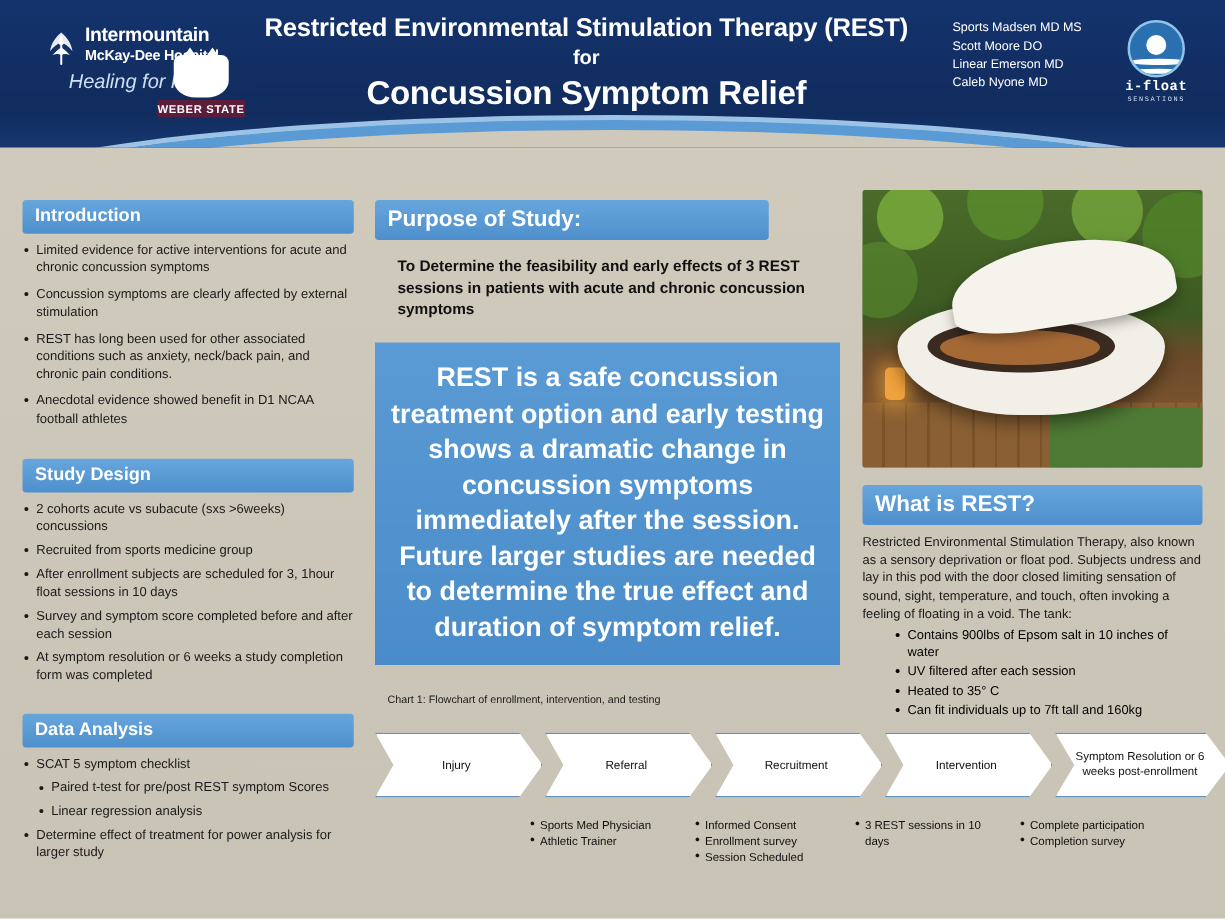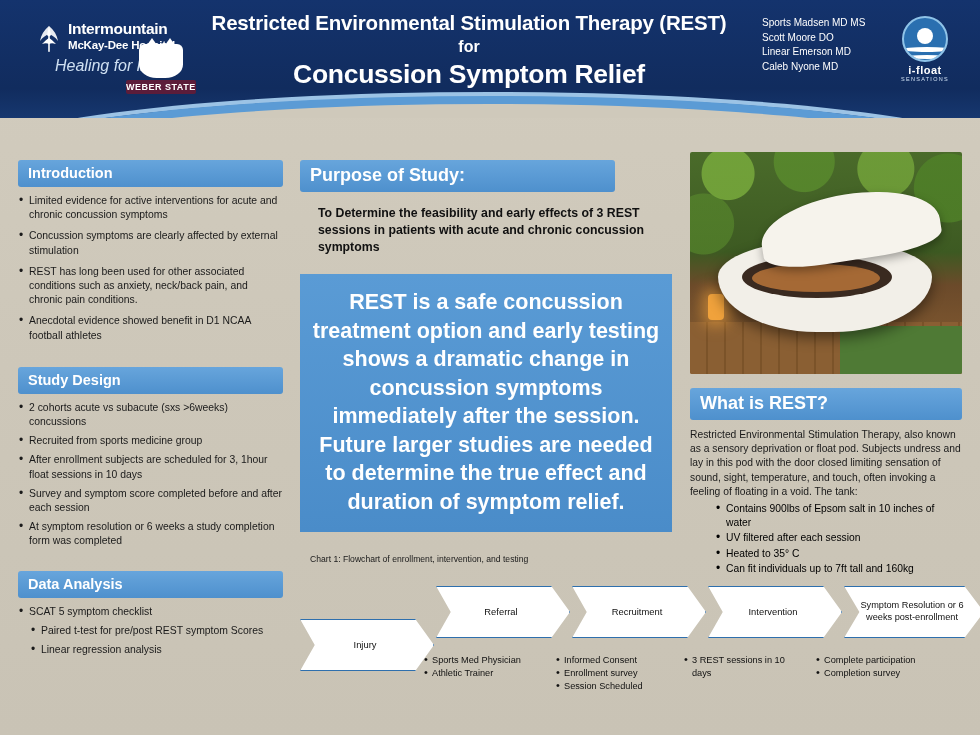--- a/index.html
+++ b/index.html
@@ -98,21 +98,21 @@
   }
   .weber-band {
     margin-top: 2px;
     background: #5c1d3a;
     color: #fff; font-size: 9px; font-weight: bold;
     padding: 2px 0; border-radius: 2px;
     letter-spacing: 0.5px;
   }
   .logo-ifloat {
     position: absolute; right: 18px; top: 16px;
-    width: 74px; text-align: center; color: #fff;
+    width: 74px; text-align: center; color: #fff; font-family: Liberation Mono, monospace;
   }
   .ifloat-circle {
     width: 46px; height: 46px; margin: 0 auto;
     border-radius: 50%;
     background: #2a6fb0;
     position: relative; overflow: hidden;
     border: 2px solid #8fc3e8;
   }
   .ifloat-sun {
     position:absolute; left: 13px; top: 10px;
@@ -361,20 +361,21 @@
       </div>
     </div>
 
     <div class="blk" style="margin-top:22px;">
       <div class="sec-head">Data Analysis</div>
       <div class="panel-text">
         <ul class="bul tight">
           <li>SCAT 5 symptom checklist</li>
           <li class="indent1">Paired t-test for pre/post REST symptom Scores</li>
           <li class="indent1">Linear regression analysis</li>
+          <li>Determine effect of treatment for power analysis for larger study</li>
         </ul>
       </div>
     </div>
   </div>
 
   <div class="col-mid">
     <div class="sec-head small" style="display:inline-block; padding-right:150px;">Purpose of Study:</div>
     <div class="purpose-text">To Determine the feasibility and early effects of 3 REST sessions in patients with acute and chronic concussion symptoms</div>
     <div class="keymsg">REST is a safe concussion treatment option and early testing shows a dramatic change in concussion symptoms immediately after the session. Future larger studies are needed to determine the true effect and duration of symptom relief.</div>
     <div class="chart-caption">Chart 1: Flowchart of enrollment, intervention, and testing</div>
@@ -398,21 +399,21 @@
       <ul class="bul2">
         <li>Contains 900lbs of Epsom salt in 10 inches of water</li>
         <li>UV filtered after each session</li>
         <li>Heated to 35° C</li>
         <li>Can fit individuals up to 7ft tall and 160kg</li>
       </ul>
     </div>
   </div>
 
   <div class="flow">
-    <div class="chev first" style="left:0px;   width:134px;margin-top:33px;">Injury</div>
+    <div class="chev first" style="left:0px;   width:134px;">Injury</div>
     <div class="chev" style="left:136px; width:134px;">Referral</div>
     <div class="chev" style="left:272px; width:134px;">Recruitment</div>
     <div class="chev" style="left:408px; width:134px;">Intervention</div>
     <div class="chev" style="left:544px; width:140px; font-size:9.2px;">Symptom Resolution or 6 weeks post-enrollment</div>
   </div>
 
   <div class="flow-notes">
     <div class="fnote" style="left:124px; width:126px;">
       <div>Sports Med Physician</div>
       <div>Athletic Trainer</div>

